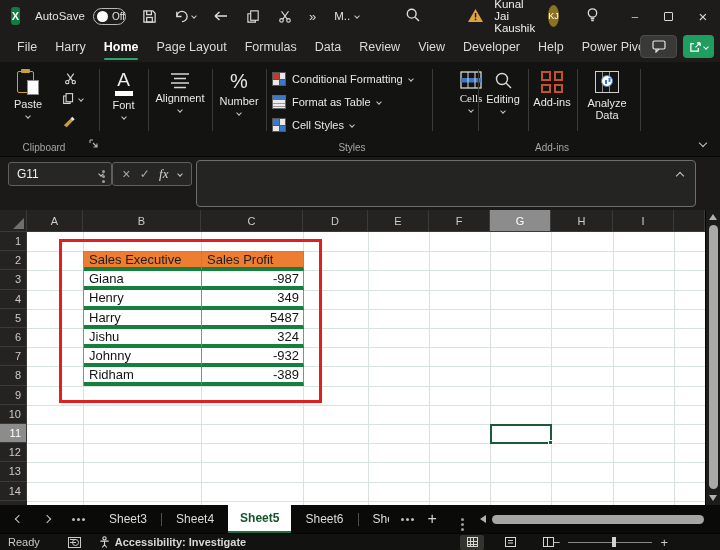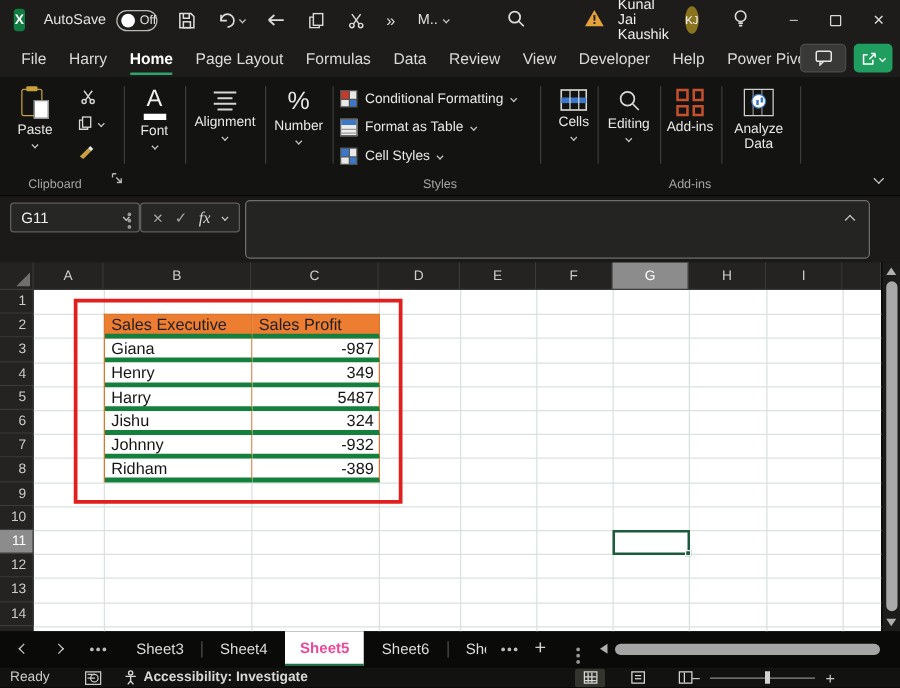--- a/index.html
+++ b/index.html
@@ -143,21 +143,21 @@
   .vscroll .dnar{position:absolute;left:3px;bottom:4px;width:0;height:0;border-left:4.5px solid transparent;
                  border-right:4.5px solid transparent;border-top:6px solid #b0b0b0;}
   .vscroll .thumb{position:absolute;left:3px;top:15px;width:9px;height:264px;background:#a9a9a9;border-radius:5px;}
 
   
   .sheetbar{position:absolute;top:505px;left:0;width:720px;height:28px;background:#0a0a09;
             display:flex;align-items:center;font-size:12px;}
   .sb-nav{display:flex;align-items:center;gap:22px;margin-left:16px;}
   .sb-tabs{display:flex;align-items:center;height:28px;margin-left:20px;}
   .stab{padding:0 14px;height:28px;display:flex;align-items:center;color:#dcdcda;}
-  .stab.active{background:#fff;color:#ec4899;font-weight:bold;border-bottom:2.5px solid #1e7145;padding:0 12px;}
+  .stab.active{background:#fff;color:#14532d;font-weight:bold;border-bottom:2.5px solid #1e7145;padding:0 12px;}
   .stab-sep{width:1px;height:13px;background:#4e4e4d;}
   .stab.truncated{padding-right:0;width:30px;overflow:hidden;}
   .sb-actions{display:flex;align-items:center;gap:24px;margin-left:12px;}
   .plus-btn{font-size:16px;color:#d2d2d0;line-height:1;}
   .hscroll{display:flex;align-items:center;margin-left:16px;}
   .hscroll .lar{width:0;height:0;border-top:4.5px solid transparent;border-bottom:4.5px solid transparent;
                 border-right:6px solid #b0b0b0;}
   .hscroll .track{width:222px;height:10px;margin-left:6px;position:relative;}
   .hscroll .hthumb{position:absolute;left:0;top:0.5px;width:212px;height:9px;background:#a5a5a5;border-radius:5px;}
 
@@ -391,21 +391,21 @@
             <i class="blue"></i>
           </span>
         <span>Cell Styles</span>
         <span class="cv s"></span>
       </div>
       <span class="glabel">Styles</span>
     </div>
     <div class="rsep" style="left:432px;"></div>
 
     <div class="rgroup" style="left:433px;width:44px;">
-      <div class="bigbtn" style="position:absolute;left:4px;top:9px;width:100%;">
+      <div class="bigbtn" style="position:absolute;left:16px;top:9px;width:100%;font-family:Liberation Serif, serif;">
         <svg width="22" height="18" viewBox="0 0 22 18">
           <rect x="1" y="1" width="20" height="16" fill="none" stroke="#d9d9d7" stroke-width="1.3"></rect>
           <rect x="1" y="7" width="20" height="4.5" fill="#3c78c8"></rect>
           <path d="M8 1 v16 M15 1 v16" stroke="#d9d9d7" stroke-width="1"></path>
         </svg>
         <span class="blabel">Cells</span>
         <span class="cv s"></span>
       </div>
     </div>
     <div class="rsep" style="left:478px;"></div>

